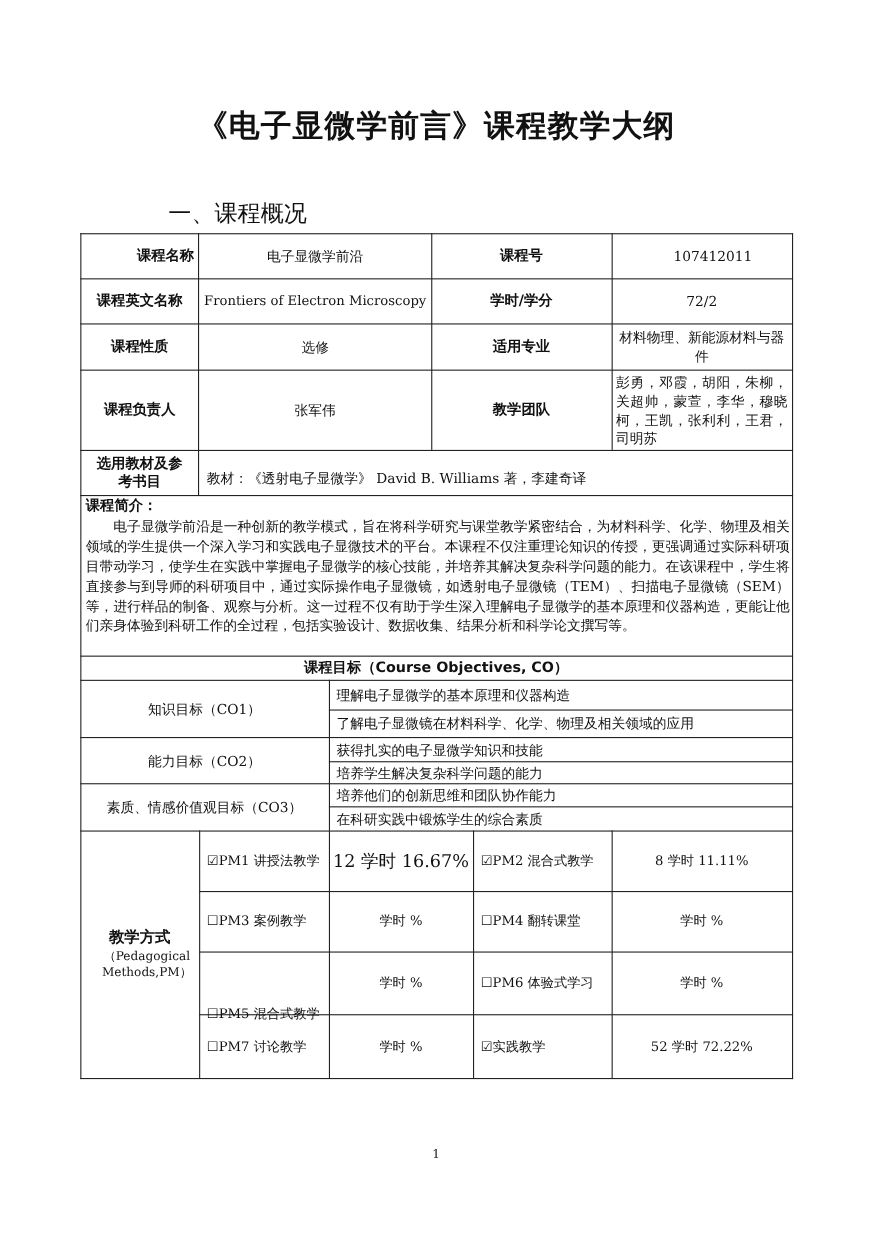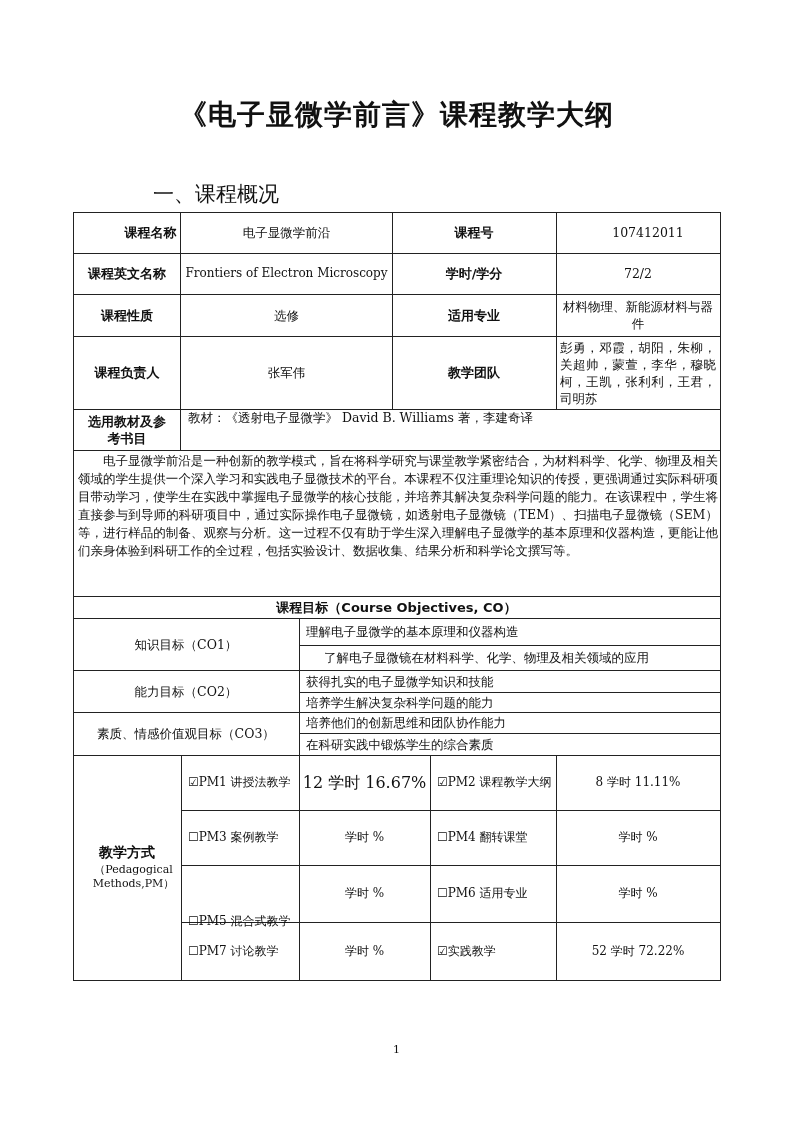--- a/index.html
+++ b/index.html
@@ -79,58 +79,59 @@
 <div class="abs" style="left:181px;top:294px;width:211px;height:42px;">选修</div>
 <div class="abs b" style="left:392px;top:294px;width:164px;height:42px;">适用专业</div>
 <div class="abs" style="left:556px;top:294px;width:164px;height:42px;padding:0 4px;">材料物理、新能源材料与器件</div>
 
 <div class="abs b" style="left:73px;top:336px;width:108px;height:73px;text-align:right;">课程负责人</div>
 <div class="abs" style="left:181px;top:336px;width:211px;height:73px;">张军伟</div>
 <div class="abs b" style="left:392px;top:336px;width:164px;height:73px;">教学团队</div>
 <div class="abs" style="left:556px;top:336px;width:164px;height:73px;padding:0 4px;text-align:justify;justify-content:flex-start;">彭勇，邓霞，胡阳，朱柳，关超帅，蒙萱，李华，穆晓柯，王凯，张利利，王君，司明苏</div>
 
 <div class="abs b" style="left:73px;top:409px;width:108px;height:41px;padding:0 14px;">选用教材及参考书目</div>
-<div class="abs left top" style="left:181px;top:409px;width:539px;height:41px;padding-top:0;">教材：《透射电子显微学》 David B. Williams 著，李建奇译</div>
+<div class="abs left top" style="left:181px;top:409px;width:539px;height:41px;padding-top:17px;">教材：《透射电子显微学》 David B. Williams 著，李建奇译</div>
 
 <div class="intro">
+  <div class="head">课程简介：</div>
   <p>电子显微学前沿是一种创新的教学模式，旨在将科学研究与课堂教学紧密结合，为材料科学、化学、物理及相关领域的学生提供一个深入学习和实践电子显微技术的平台。本课程不仅注重理论知识的传授，更强调通过实际科研项目带动学习，使学生在实践中掌握电子显微学的核心技能，并培养其解决复杂科学问题的能力。在该课程中，学生将直接参与到导师的科研项目中，通过实际操作电子显微镜，如透射电子显微镜（TEM）、扫描电子显微镜（SEM）等，进行样品的制备、观察与分析。这一过程不仅有助于学生深入理解电子显微学的基本原理和仪器构造，更能让他们亲身体验到科研工作的全过程，包括实验设计、数据收集、结果分析和科学论文撰写等。</p>
 </div>
 
 <div class="abs b" style="left:73px;top:596px;width:647px;height:22px;">课程目标（Course Objectives, CO）</div>
 
 <div class="abs" style="left:73px;top:618px;width:226px;height:52px;">知识目标（CO1）</div>
 <div class="abs left" style="left:299px;top:618px;width:421px;height:27px;">理解电子显微学的基本原理和仪器构造</div>
-<div class="abs left" style="left:317px;top:645px;width:421px;height:25px;">了解电子显微镜在材料科学、化学、物理及相关领域的应用</div>
+<div class="abs left" style="left:299px;top:645px;width:421px;height:25px;">了解电子显微镜在材料科学、化学、物理及相关领域的应用</div>
 
 <div class="abs" style="left:73px;top:670px;width:226px;height:42px;">能力目标（CO2）</div>
 <div class="abs left" style="left:299px;top:670px;width:421px;height:22px;">获得扎实的电子显微学知识和技能</div>
 <div class="abs left" style="left:299px;top:692px;width:421px;height:20px;">培养学生解决复杂科学问题的能力</div>
 
 <div class="abs" style="left:73px;top:712px;width:226px;height:43px;">素质、情感价值观目标（CO3）</div>
 <div class="abs left" style="left:299px;top:712px;width:421px;height:21px;">培养他们的创新思维和团队协作能力</div>
 <div class="abs left" style="left:299px;top:733px;width:421px;height:22px;">在科研实践中锻炼学生的综合素质</div>
 
 <div class="abs" style="left:73px;top:755px;width:108px;height:225px;flex-direction:column;">
   <div class="b" style="font-size:14px;">教学方式</div>
   <div class="small" style="padding:2px 10px 0;">（Pedagogical Methods,PM）</div>
 </div>
 
 <div class="abs left" style="left:181px;top:755px;width:118px;height:55px;font-size:12px;">☑PM1 讲授法教学</div>
 <div class="abs" style="left:299px;top:755px;width:131px;height:55px;font-size:16px;">12 学时 16.67%</div>
-<div class="abs left" style="left:430px;top:755px;width:126px;height:55px;font-size:12px;">☑PM2 课程教学大纲</div>
+<div class="abs left" style="left:430px;top:755px;width:126px;height:55px;font-size:12px;">☑PM2 混合式教学</div>
 <div class="abs" style="left:556px;top:755px;width:164px;height:55px;font-size:12px;">8 学时 11.11%</div>
 
 <div class="abs left" style="left:181px;top:810px;width:118px;height:55px;font-size:12px;">☐PM3 案例教学</div>
 <div class="abs" style="left:299px;top:810px;width:131px;height:55px;font-size:12px;">学时 %</div>
 <div class="abs left" style="left:430px;top:810px;width:126px;height:55px;font-size:12px;">☐PM4 翻转课堂</div>
 <div class="abs" style="left:556px;top:810px;width:164px;height:55px;font-size:12px;">学时 %</div>
 
 <div class="abs left" style="left:181px;top:865px;width:118px;height:57px;font-size:12px;margin-top:28px;">☐PM5 混合式教学</div>
 <div class="abs" style="left:299px;top:865px;width:131px;height:57px;font-size:12px;">学时 %</div>
-<div class="abs left" style="left:430px;top:865px;width:126px;height:57px;font-size:12px;">☐PM6 适用专业</div>
+<div class="abs left" style="left:430px;top:865px;width:126px;height:57px;font-size:12px;">☐PM6 体验式学习</div>
 <div class="abs" style="left:556px;top:865px;width:164px;height:57px;font-size:12px;">学时 %</div>
 
 <div class="abs left" style="left:181px;top:922px;width:118px;height:58px;font-size:12px;">☐PM7 讨论教学</div>
 <div class="abs" style="left:299px;top:922px;width:131px;height:58px;font-size:12px;">学时 %</div>
 <div class="abs left" style="left:430px;top:922px;width:126px;height:58px;font-size:12px;">☑实践教学</div>
 <div class="abs" style="left:556px;top:922px;width:164px;height:58px;font-size:12px;">52 学时 72.22%</div>
 
 <div class="pagenum">1</div>
 
 </body></html>

